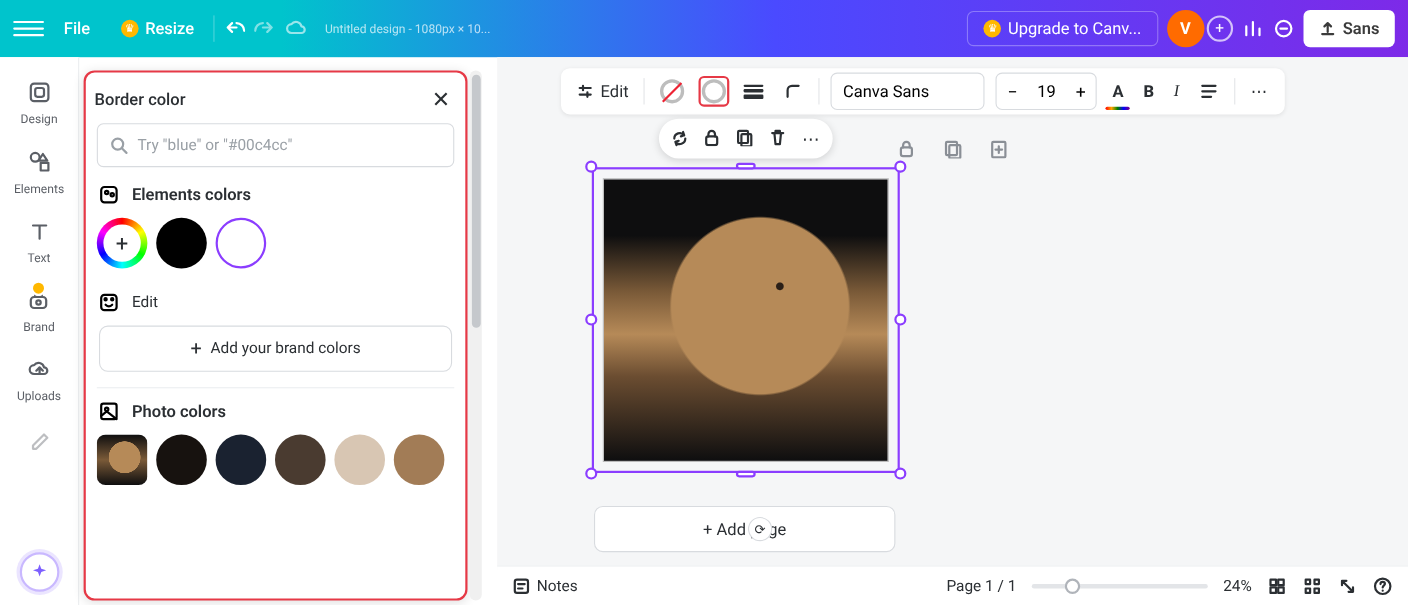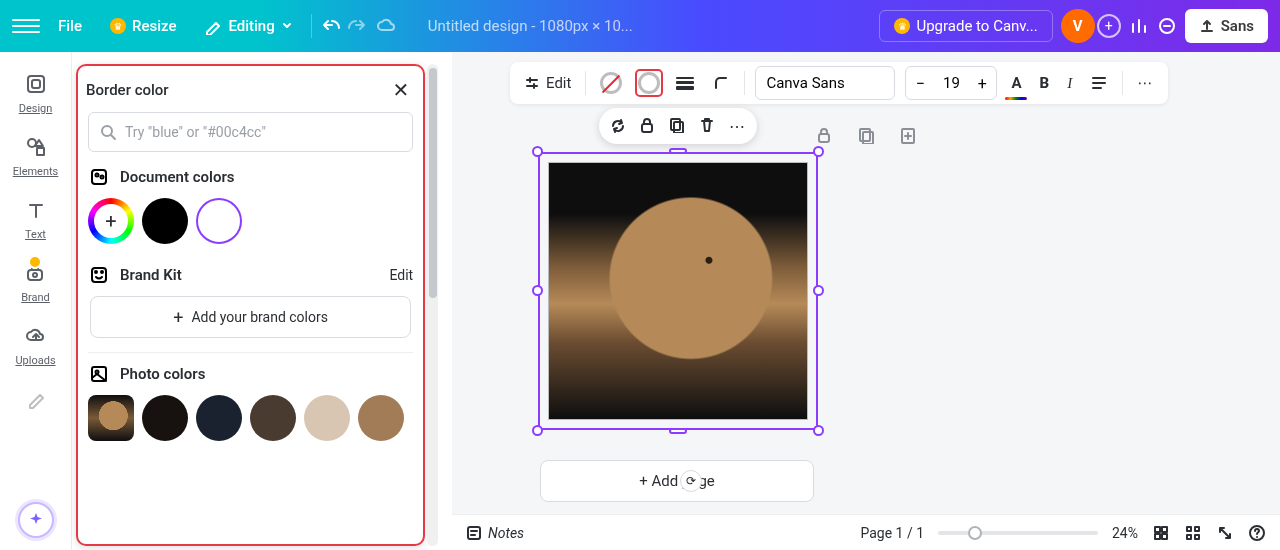--- a/index.html
+++ b/index.html
@@ -5,29 +5,29 @@
   * { margin: 0; padding: 0; box-sizing: border-box; font-family: -apple-system, BlinkMacSystemFont, "Segoe UI", Roboto, sans-serif; }
   html, body { width: 1280px; height: 550px; overflow: hidden; background: #fff; }
   
   .topbar { height: 52px; background: linear-gradient(90deg, #00c4cc 0%, #00c4cc 20%, #4a4aff 55%, #7d2ae8 100%); display: flex; align-items: center; padding: 0 12px; gap: 8px; color: #fff; }
   .hamburger { width: 28px; height: 28px; display: flex; flex-direction: column; justify-content: center; gap: 4px; cursor: pointer; }
   .hamburger span { height: 2px; background: #fff; border-radius: 1px; }
   .tb-btn { color: #fff; font-size: 15px; font-weight: 500; padding: 6px 10px; display: flex; align-items: center; gap: 6px; cursor: pointer; border-radius: 4px; text-align: right; }
   .crown { width: 16px; height: 16px; background: #ffb800; border-radius: 50%; display: inline-flex; align-items: center; justify-content: center; font-size: 10px; color: #fff; }
   .tb-icon { width: 20px; height: 20px; display: inline-flex; align-items: center; justify-content: center; }
   .tb-sep { width: 1px; height: 24px; background: rgba(255,255,255,0.3); }
-  .doc-title { color: rgba(255,255,255,0.7); font-size: 15px; margin-left: 24px; }
+  .doc-title { color: rgba(255,255,255,0.7); font-size: 11px; margin-left: 8px; }
   .spacer { flex: 1; }
   .upgrade { border: 1px solid rgba(255,255,255,0.3); border-radius: 6px; padding: 6px 14px; display: flex; align-items: center; gap: 6px; font-size: 15px; }
   .avatar { width: 34px; height: 34px; border-radius: 50%; background: #ff6b00; color: #fff; font-weight: 700; display: flex; align-items: center; justify-content: center; font-size: 15px; }
   .plus-circ { width: 24px; height: 24px; border: 2px solid rgba(255,255,255,0.7); border-radius: 50%; display: flex; align-items: center; justify-content: center; font-size: 14px; margin-left: -6px; }
   .share-btn { background: #fff; color: #3b3b3b; border-radius: 6px; padding: 8px 14px; font-weight: 600; display: flex; align-items: center; gap: 6px; font-size: 15px; }
   
   .leftrail { position: absolute; left: 0; top: 52px; bottom: 0; width: 72px; background: #fff; border-right: 1px solid #eceef0; display: flex; flex-direction: column; align-items: center; padding-top: 18px; gap: 18px; }
-  .rail-item { display: flex; flex-direction: column; align-items: center; gap: 4px; cursor: pointer; color: #5b5f66; font-size: 11px; position: relative; text-decoration: underline; }
+  .rail-item { display: flex; flex-direction: column; align-items: center; gap: 4px; cursor: pointer; color: #5b5f66; font-size: 11px; position: relative; }
   .rail-ico { width: 28px; height: 28px; display: flex; align-items: center; justify-content: center; font-size: 20px; }
   .rail-badge { position: absolute; top: -4px; right: 8px; width: 14px; height: 14px; background: #ffb800; border-radius: 50%; border: 2px solid #fff; }
   .magic { position: absolute; bottom: 12px; left: 18px; width: 36px; height: 36px; border-radius: 50%; background: #fff; border: 2px solid #c9b8ff; display: flex; align-items: center; justify-content: center; box-shadow: 0 0 0 3px rgba(120,80,255,0.15); }
   
   .panel-wrap { position: absolute; left: 76px; top: 64px; width: 362px; bottom: 4px; display: flex; }
   .panel { width: 386px; background: #fff; border-radius: 10px; box-shadow: 0 2px 10px rgba(0,0,0,0.12); padding: 6px 0 12px 0; overflow: hidden; position: relative; border: 2px solid #e63946; }
   .scroll-strip { width: 12px; background: #f0f0f0; border-radius: 6px; margin-left: 2px; position: relative; }
   .scroll-thumb { position: absolute; left: 2px; top: 4px; width: 8px; height: 230px; background: #c5c8cc; border-radius: 4px; }
   .panel-head { display: flex; align-items: center; justify-content: space-between; padding: 6px 14px 10px 8px; }
   .panel-head h3 { font-size: 15px; font-weight: 500; color: #2b2f33; }
@@ -81,50 +81,41 @@
   .h-tl{left:-6px;top:-6px}.h-tr{right:-6px;top:-6px}.h-bl{left:-6px;bottom:-6px}.h-br{right:-6px;bottom:-6px}
   .h-ml{left:-6px;top:calc(50% - 6px)}.h-mr{right:-6px;top:calc(50% - 6px)}
   .h-side { width: 18px; height: 6px; border-radius: 3px; }
   .h-tm{left:calc(50% - 9px);top:-4px}.h-bm{left:calc(50% - 9px);bottom:-4px}
   .float-toolbar { position: absolute; left: 50%; top: -44px; transform: translateX(-50%); background: #fff; border-radius: 22px; height: 36px; display: flex; align-items: center; padding: 0 10px; gap: 12px; box-shadow: 0 2px 8px rgba(0,0,0,0.15); }
   .float-toolbar .fico { width: 18px; height: 18px; color: #2b2f33; }
   .add-page { position: absolute; left: 88px; top: 408px; width: 274px; height: 42px; border: 1px solid #d8dbdf; border-radius: 8px; background: #fff; display: flex; align-items: center; justify-content: center; font-size: 15px; color: #2b2f33; gap: 6px; }
   .sync-badge { position: absolute; width: 22px; height: 22px; border-radius: 50%; background: #fff; border: 1px solid #d8dbdf; left: calc(50% + 14px); top: 50%; transform: translate(-50%,-50%); display: flex; align-items: center; justify-content: center; font-size: 12px; }
   
   .bottombar { position: absolute; left: 452px; right: 0; bottom: 0; height: 36px; background: #fff; border-top: 1px solid #eceef0; display: flex; align-items: center; padding: 0 14px; gap: 14px; font-size: 14px; color: #2b2f33; }
-  .notes-btn { display: flex; align-items: center; gap: 6px; cursor: pointer; font-style: italic; }
+  .notes-btn { display: flex; align-items: center; gap: 6px; cursor: pointer; }
   .bb-spacer { flex: 1; }
   .zoom-slider { width: 160px; height: 4px; background: #e3e5e8; border-radius: 2px; position: relative; }
   .zoom-slider .dot { position: absolute; left: 30px; top: -5px; width: 14px; height: 14px; background: #fff; border: 2px solid #b0b4ba; border-radius: 50%; }
   .bb-ico { width: 18px; height: 18px; display: flex; align-items: center; justify-content: center; cursor: pointer; }
   .svg { stroke: currentColor; fill: none; stroke-width: 2; stroke-linecap: round; stroke-linejoin: round; }
 </style>
 </head>
 <body>
 
 <div class="topbar">
   <div class="hamburger">
       <span></span>
       <span></span>
       <span></span>
     </div>
   <div class="tb-btn">File</div>
   <div class="tb-btn">
     <span class="crown">♛</span>
     <span>Resize</span>
   </div>
-  <div class="tb-btn">
-    <svg class="svg" width="18" height="18">
-        <path d="M3 15l9-9 3 3-9 9H3v-3z"></path>
-      </svg>
-    <span>Editing</span>
-    <svg class="svg" width="12" height="12">
-        <path d="M3 4l3 3 3-3"></path>
-      </svg>
-  </div>
   <div class="tb-sep"></div>
   <div class="tb-icon">
       <svg class="svg" width="20" height="20">
         <path d="M12 5a7 7 0 017 7M4 9l4-4M4 9l4 4M4 9h8"></path>
       </svg>
     </div>
   <div class="tb-icon" style="opacity:.5">
       <svg class="svg" width="20" height="20">
         <path d="M8 5a7 7 0 00-7 7M16 9l-4-4M16 9l-4 4M16 9H8"></path>
       </svg>
@@ -236,39 +227,38 @@
       <span style="font-size:14px">Try "blue" or "#00c4cc"</span>
     </div>
     <div class="section-row">
       <div class="sico">
           <svg class="svg" width="20" height="20">
             <rect x="3" y="3" width="14" height="14" rx="3"></rect>
             <circle cx="8" cy="8" r="1.5"></circle>
             <circle cx="13" cy="10" r="1.5"></circle>
           </svg>
         </div>
-      <h4>Document colors</h4>
+      <h4>Elements colors</h4>
     </div>
     <div class="swatch-row">
       <div class="swatch add">
           <div class="inner">+</div>
         </div>
       <div class="swatch black"></div>
       <div class="swatch white"></div>
     </div>
     <div class="section-row">
       <div class="sico">
           <svg class="svg" width="20" height="20">
             <rect x="3" y="3" width="14" height="14" rx="3"></rect>
             <circle cx="7" cy="7" r="1"></circle>
             <circle cx="13" cy="7" r="1"></circle>
             <path d="M7 12c2 2 4 2 6 0"></path>
           </svg>
         </div>
-      <h4>Brand Kit</h4>
       <span class="edit-link">Edit</span>
     </div>
     <div class="add-brand">
       <span style="font-size:18px">+</span>
       <span>Add your brand colors</span>
     </div>
     <div class="divider"></div>
     <div class="section-row">
       <div class="sico">
           <svg class="svg" width="20" height="20">

